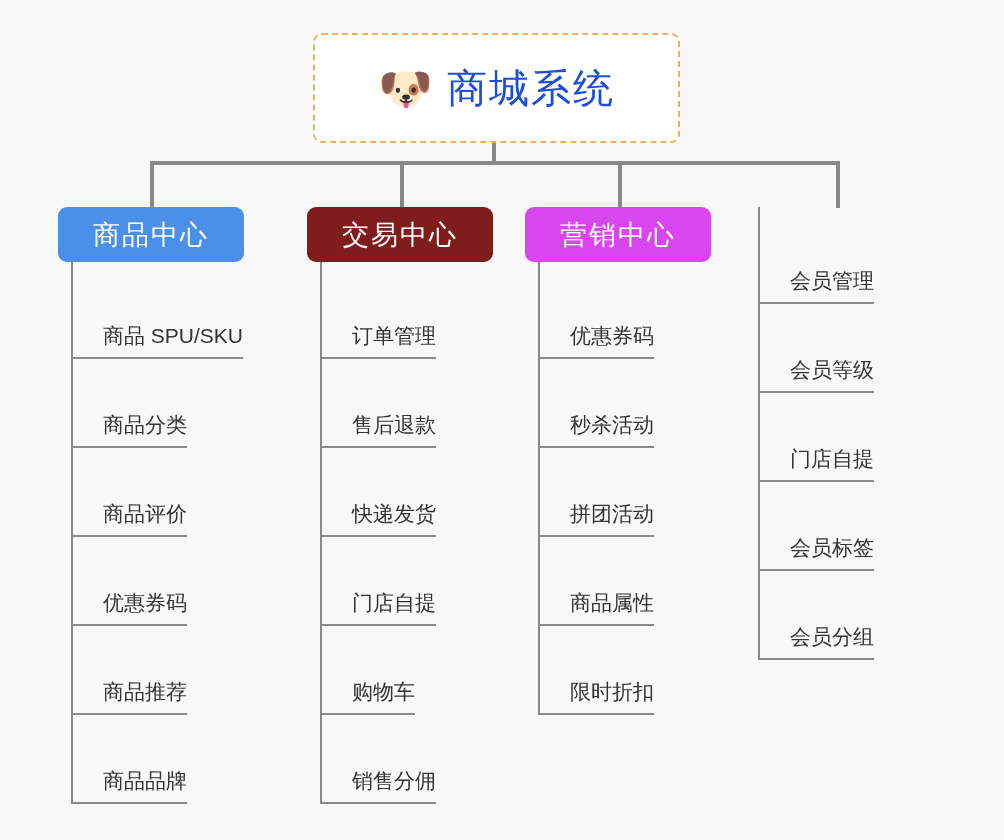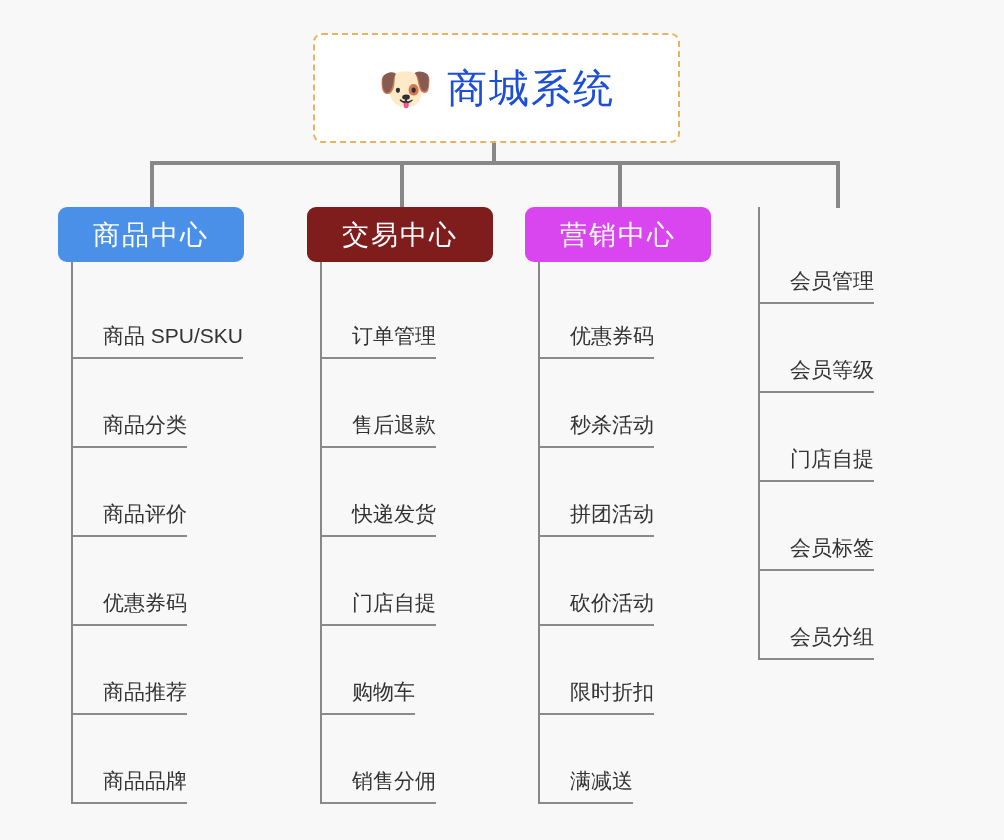--- a/index.html
+++ b/index.html
@@ -219,30 +219,26 @@
       <div class="leaf-item">
         <div class="rule"></div>
         <span class="leaf-label">秒杀活动</span>
       </div>
       <div class="leaf-item">
         <div class="rule"></div>
         <span class="leaf-label">拼团活动</span>
       </div>
       <div class="leaf-item">
         <div class="rule"></div>
-        <span class="leaf-label">砍价活动</span>
+        <span class="leaf-label">商品属性</span>
       </div>
       <div class="leaf-item">
         <div class="rule"></div>
         <span class="leaf-label">限时折扣</span>
       </div>
-      <div class="leaf-item">
-        <div class="rule"></div>
-        <span class="leaf-label">满减送</span>
-      </div>
     </div>
   </div>
 
   <div class="column" style="left:745px;">
     <div class="leaf-list">
       <div class="leaf-item">
         <div class="rule"></div>
         <span class="leaf-label">会员管理</span>
       </div>
       <div class="leaf-item">

